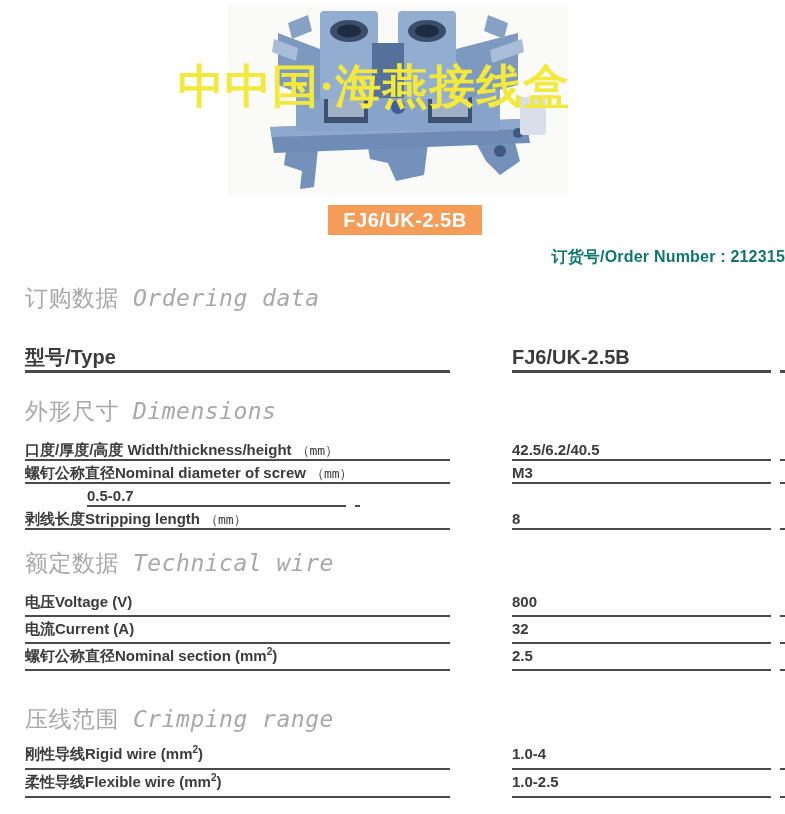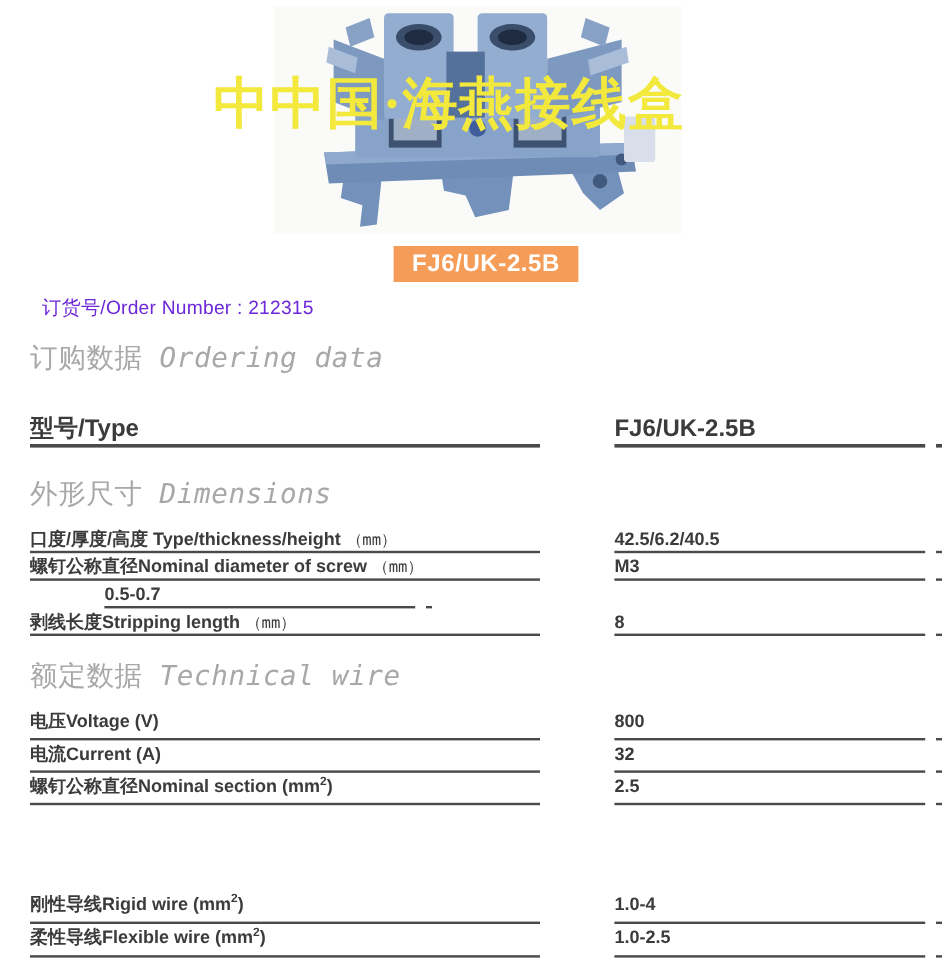--- a/index.html
+++ b/index.html
@@ -18,22 +18,22 @@
     font-family:"Liberation Serif",serif;
     pointer-events:none;
   }
   .badge{
     left:328px;top:205px;width:154px;height:30px;
     background:var(--c-badge,#F49C58);color:#ffffff;
     display:flex;align-items:center;justify-content:center;
     font-size:20px;font-weight:700;letter-spacing:0.5px;
   }
   .order-line{
-    left:35px;top:247px;width:750px;text-align:left;
-    font-size:16px;font-weight:400;color:#6d28d9;letter-spacing:0.2px;
+    left:35px;top:247px;width:750px;text-align:right;
+    font-size:16px;font-weight:700;color:#0f766e;letter-spacing:0.2px;
   }
 
   
   .sec-heading{
     left:25px;white-space:nowrap;
     font-family:"DejaVu Sans Mono",monospace;font-weight:400;
     font-size:23px;color:var(--c-heading,#A8A8A8);letter-spacing:0.5px;
   }
   .sec-heading .en{margin-left:14px;font-style:italic;}
 
@@ -156,21 +156,21 @@
     </div>
   </div>
 
   <div class="abs sec-heading h-dimensions">
     <span class="cn">外形尺寸</span><span class="en">Dimensions</span>
   </div>
 
   <div class="spec-table t-dimensions">
     <div class="trow row-h23">
       <div class="cell-l">
-        <span>口度/厚度/高度 Type/thickness/height</span><span class="supx"></span><span></span><span class="unit">（mm）</span>
+        <span>口度/厚度/高度 Width/thickness/height</span><span class="supx"></span><span></span><span class="unit">（mm）</span>
       </div>
       <div class="cell-r">
         <span>42.5/6.2/40.5</span>
       </div>
       <div class="cell-dash"></div>
     </div>
     <div class="trow row-h23">
       <div class="cell-l">
         <span>螺钉公称直径Nominal diameter of screw</span><span class="supx"></span><span></span><span class="unit">（mm）</span>
       </div>
@@ -223,20 +223,23 @@
       <div class="cell-l">
         <span>螺钉公称直径Nominal section (mm</span><span class="supx">2</span><span>)</span>
       </div>
       <div class="cell-r">
         <span>2.5</span>
       </div>
       <div class="cell-dash"></div>
     </div>
   </div>
 
+  <div class="abs sec-heading h-crimping">
+    <span class="cn">压线范围</span><span class="en">Crimping range</span>
+  </div>
 
   <div class="spec-table t-crimping">
     <div class="trow row-h28">
       <div class="cell-l">
         <span>刚性导线Rigid wire (mm</span><span class="supx">2</span><span>)</span>
       </div>
       <div class="cell-r">
         <span>1.0-4</span>
       </div>
       <div class="cell-dash"></div>

